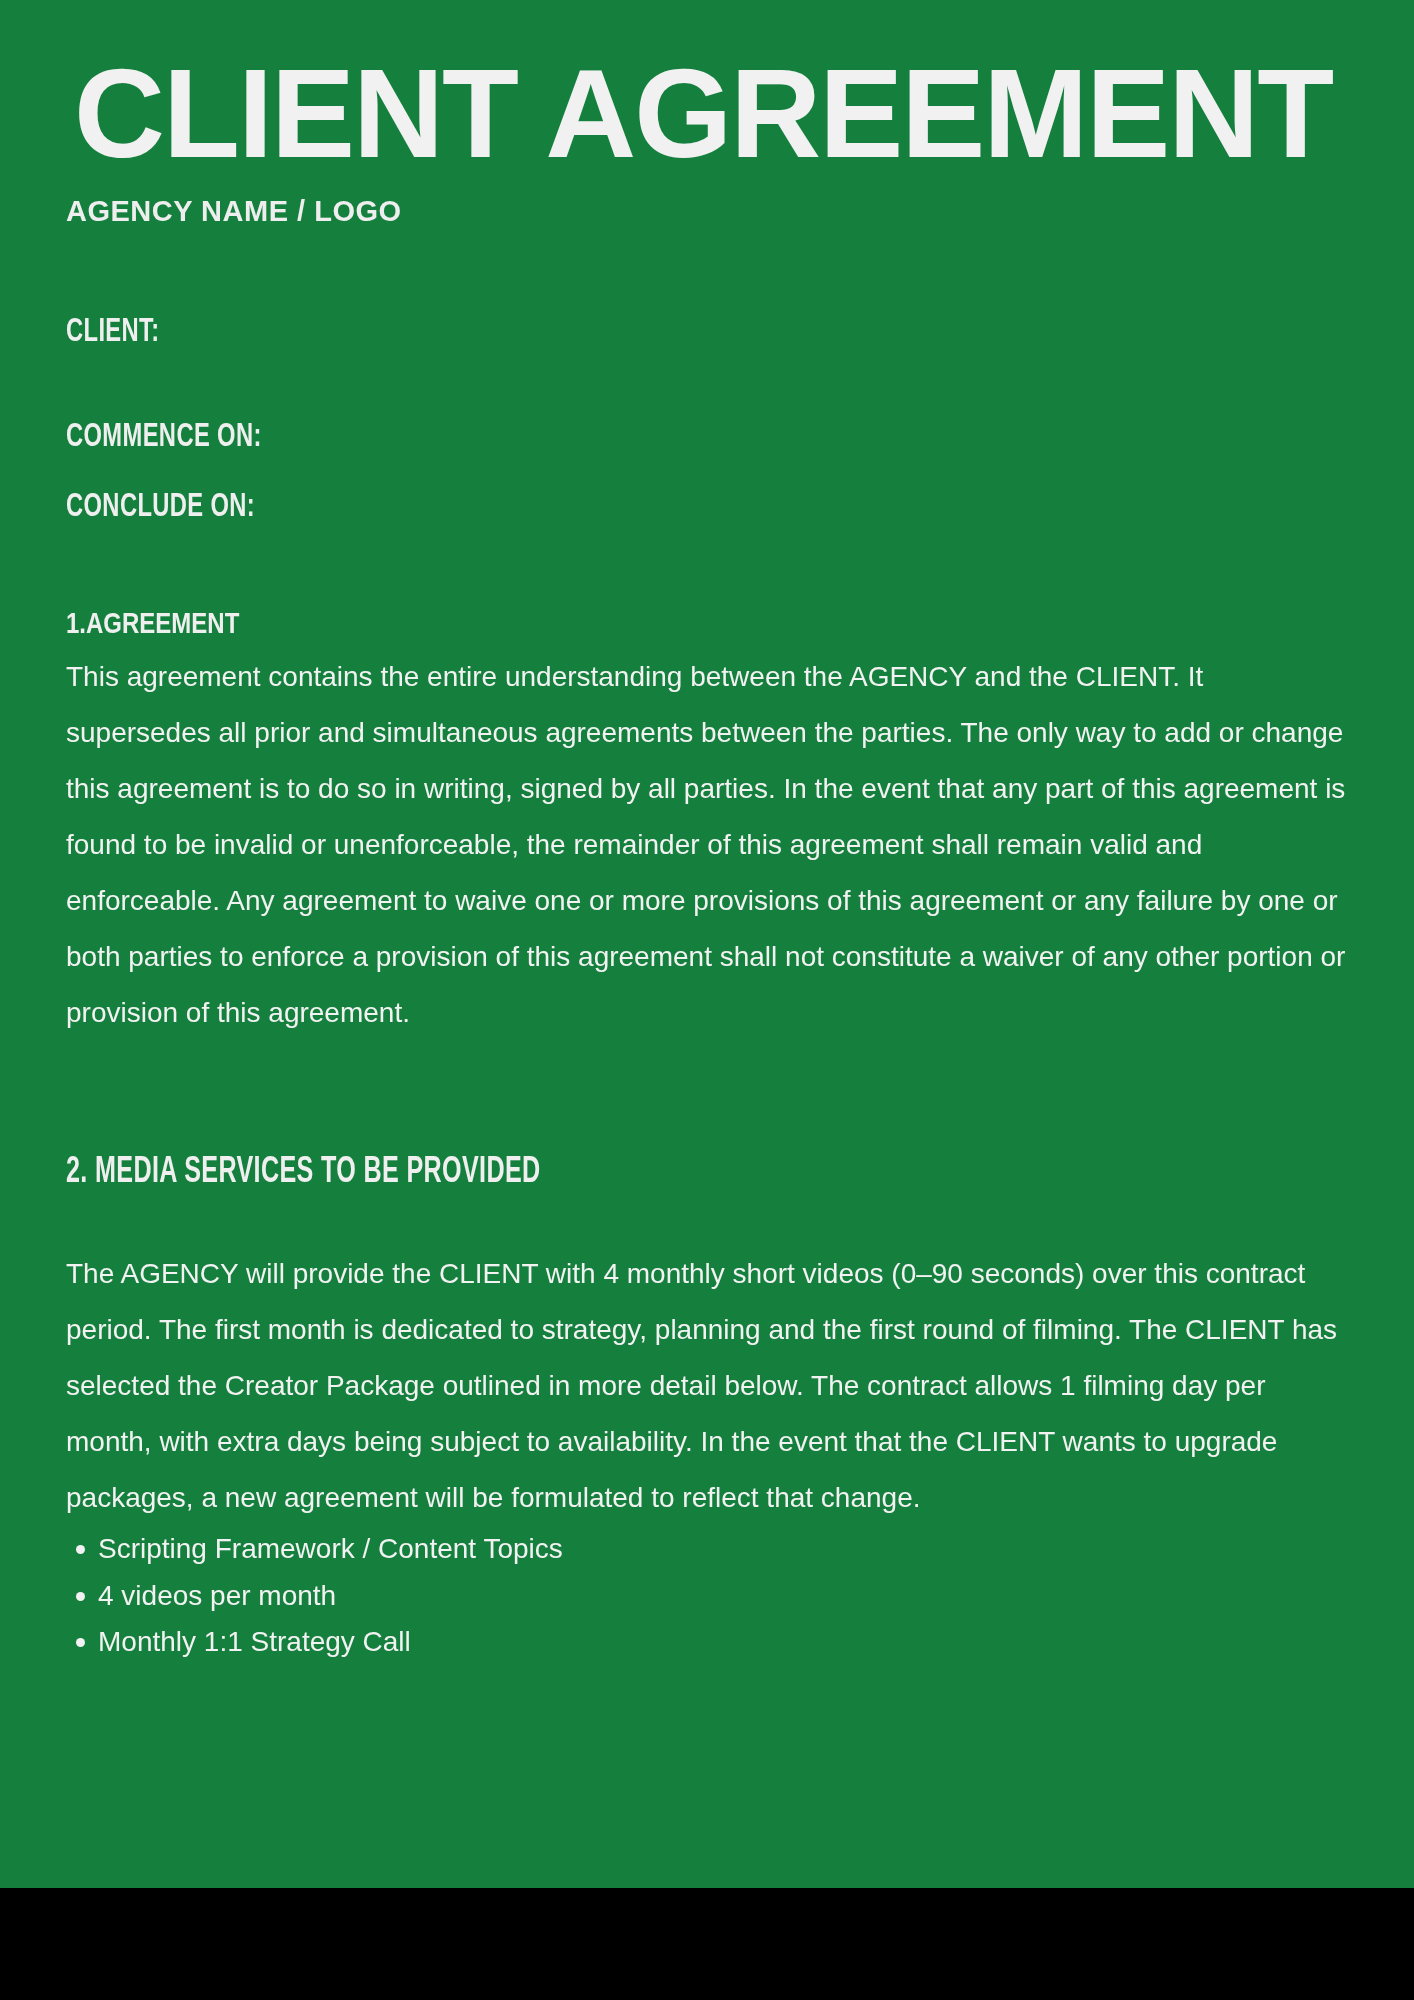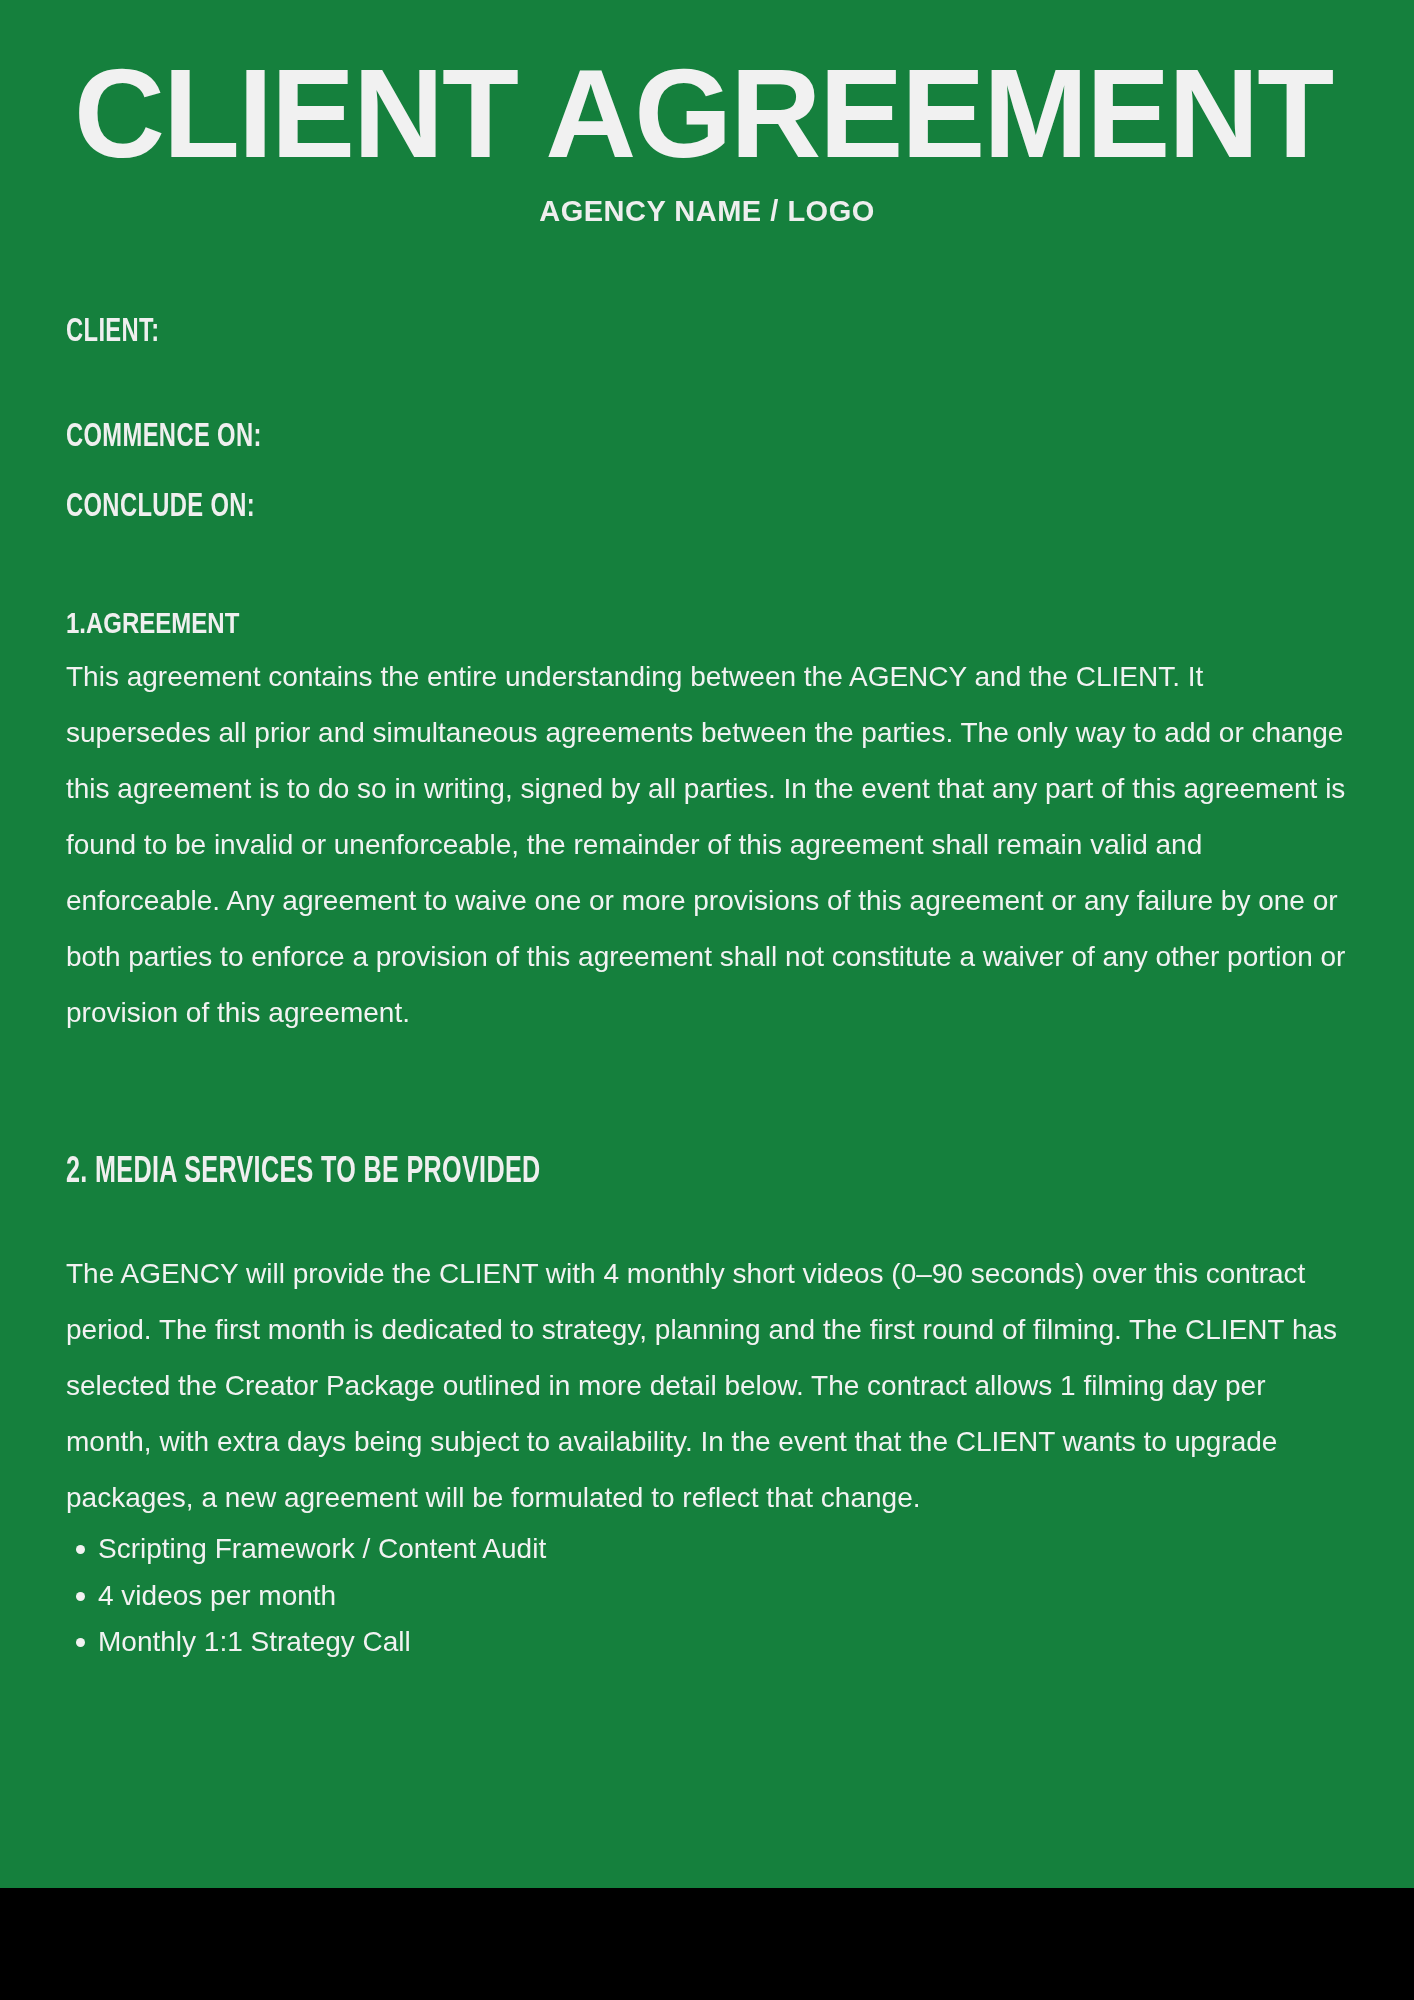--- a/index.html
+++ b/index.html
@@ -22,21 +22,21 @@
     margin: 48px 0 0 8px;
     font-size: 126px;
     line-height: 132px;
     font-weight: bold;
     letter-spacing: -2px;
     white-space: nowrap;
     color: #f1f1f1;
   }
   .agency-subtitle {
     margin-top: 14px;
-    text-align: center;
+    text-align: left;
     font-size: 29px;
     font-weight: bold;
     letter-spacing: 0.5px;
     line-height: 34px;
     color: #eeeeee;
   }
   .field-label {
     font-weight: bold;
     font-size: 33px;
     line-height: 40px;
@@ -119,18 +119,18 @@
   <div class="section-heading heading-agreement">1.AGREEMENT</div>
 
   <div class="body-text para-1">This agreement contains the entire understanding between the AGENCY and the CLIENT. It supersedes all prior and simultaneous agreements between the parties. The only way to add or change this agreement is to do so in writing, signed by all parties. In the event that any part of this agreement is found to be invalid or unenforceable, the remainder of this agreement shall remain valid and enforceable. Any agreement to waive one or more provisions of this agreement or any failure by one or both parties to enforce a provision of this agreement shall not constitute a waiver of any other portion or provision of this agreement.</div>
 
   <div class="section-heading heading-media">2. MEDIA SERVICES TO BE PROVIDED</div>
 
   <div class="body-text para-2">The AGENCY will provide the CLIENT with 4 monthly short videos (0–90 seconds) over this contract period. The first month is dedicated to strategy, planning and the first round of filming. The CLIENT has selected the Creator Package outlined in more detail below. The contract allows 1 filming day per month, with extra days being subject to availability. In the event that the CLIENT wants to upgrade packages, a new agreement will be formulated to reflect that change.</div>
 
 
   <ul class="package-list">
-    <li>Scripting Framework / Content Audit</li>
+    <li>Scripting Framework / Content Topics</li>
     <li>4 videos per month</li>
     <li>Monthly 1:1 Strategy Call</li>
   </ul>
 
 </div>
 
 </body></html>

